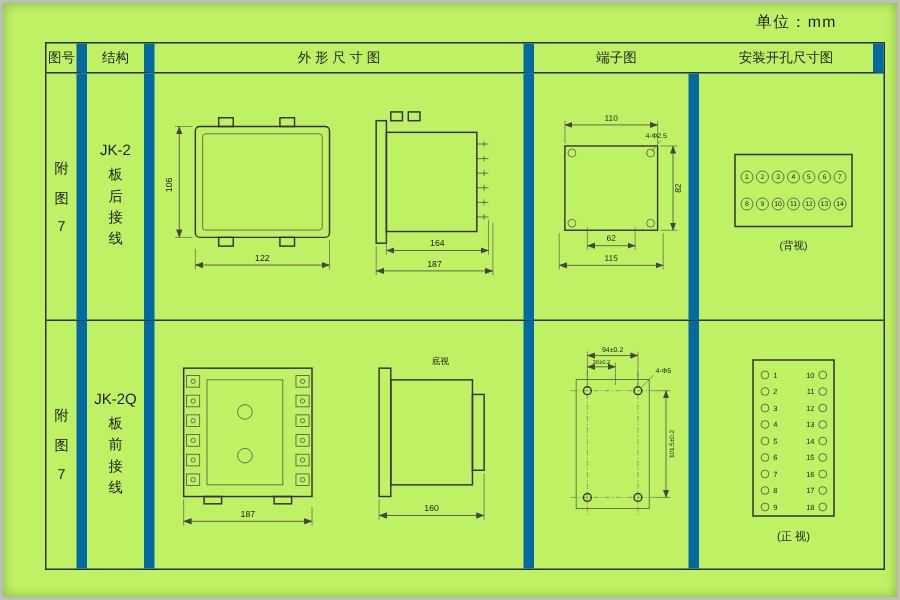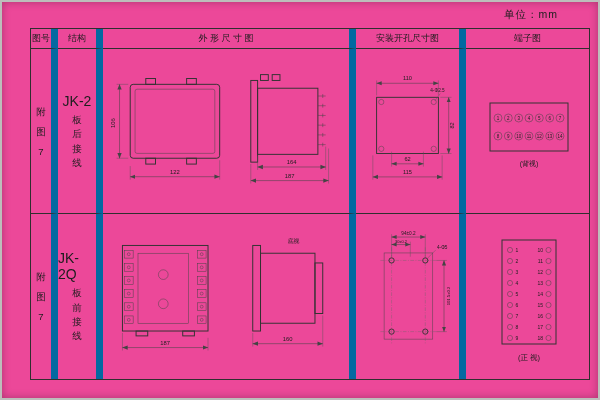--- a/index.html
+++ b/index.html
@@ -1,26 +1,26 @@
 <!DOCTYPE html>
 <html><head>
 <meta charset="utf-8">
 <style>
   html,body{margin:0;padding:0}
   body{width:600px;height:400px;background:#bdbdbb;font-family:"Liberation Sans","DejaVu Sans",sans-serif;color:#1d1d1d;position:relative;overflow:hidden}
-  .paper{position:absolute;inset:2px;background:#ec4899;box-shadow:inset 0 0 8px rgba(0,0,0,.28)}
+  .paper{position:absolute;inset:2px;background:#bef264;box-shadow:inset 0 0 8px rgba(0,0,0,.28)}
   .unit{position:absolute;top:6px;right:40px;font-size:10.5px;letter-spacing:1px}
   .table{position:absolute;left:28px;top:26px;display:grid;grid-template-columns:27px 45px 253px 110px 123px;grid-template-rows:20px 165px 165px;border:1.2px solid #2f2f2f}
   .cell{border-right:7px solid #0369a1;border-bottom:1px solid #2f2f2f;display:flex;align-items:center;justify-content:center;position:relative;overflow:hidden}
   .cell.lastcol{border-right:none}
   .cell.lastrow{border-bottom:none}
   .hdr{font-size:9px;white-space:nowrap}
   .figcol{display:flex;flex-direction:column;align-items:center;gap:7px;font-size:9.5px}
   .structcol{display:flex;flex-direction:column;align-items:center;gap:2px;font-size:9.5px}
-  .structcol .model{font-size:14px;margin-bottom:3px}
+  .structcol .model{font-size:10px;margin-bottom:3px}
   .structcol .ch{line-height:1.3}
   svg{display:block}
   .shape{fill:none;stroke:#333;stroke-width:1}
   .thin{fill:none;stroke:#444;stroke-width:0.5}
   .ext{stroke:#555;stroke-width:0.45}
   .dim{stroke:#444;stroke-width:0.55;marker-start:url(#arw);marker-end:url(#arw)}
   .cl{stroke:#666;stroke-width:0.4;stroke-dasharray:4 1.5 1 1.5;fill:none}
   text{fill:#1d1d1d;text-anchor:middle;font-family:"Liberation Sans","DejaVu Sans",sans-serif}
   .t6{font-size:6px}.t5{font-size:5px}.t45{font-size:4.5px}.t42{font-size:4.2px}.t7{font-size:7px}.t75{font-size:7.5px}
   .ts{text-anchor:start}.te{text-anchor:end}
@@ -38,22 +38,22 @@
     </defs>
   </svg>
 
   <div class="unit">单位：mm</div>
 
   <div class="table">
 
     <div class="cell hdr">图号</div>
     <div class="cell hdr">结构</div>
     <div class="cell hdr">外 形 尺 寸 图</div>
+    <div class="cell hdr lastcol">端子图</div>
     <div class="cell hdr">安装开孔尺寸图</div>
-    <div class="cell hdr lastcol">端子图</div>
 
     <div class="cell">
       <div class="figcol">
         <span>附</span>
         <span>图</span>
         <span>7</span>
       </div>
     </div>
 
     <div class="cell">

